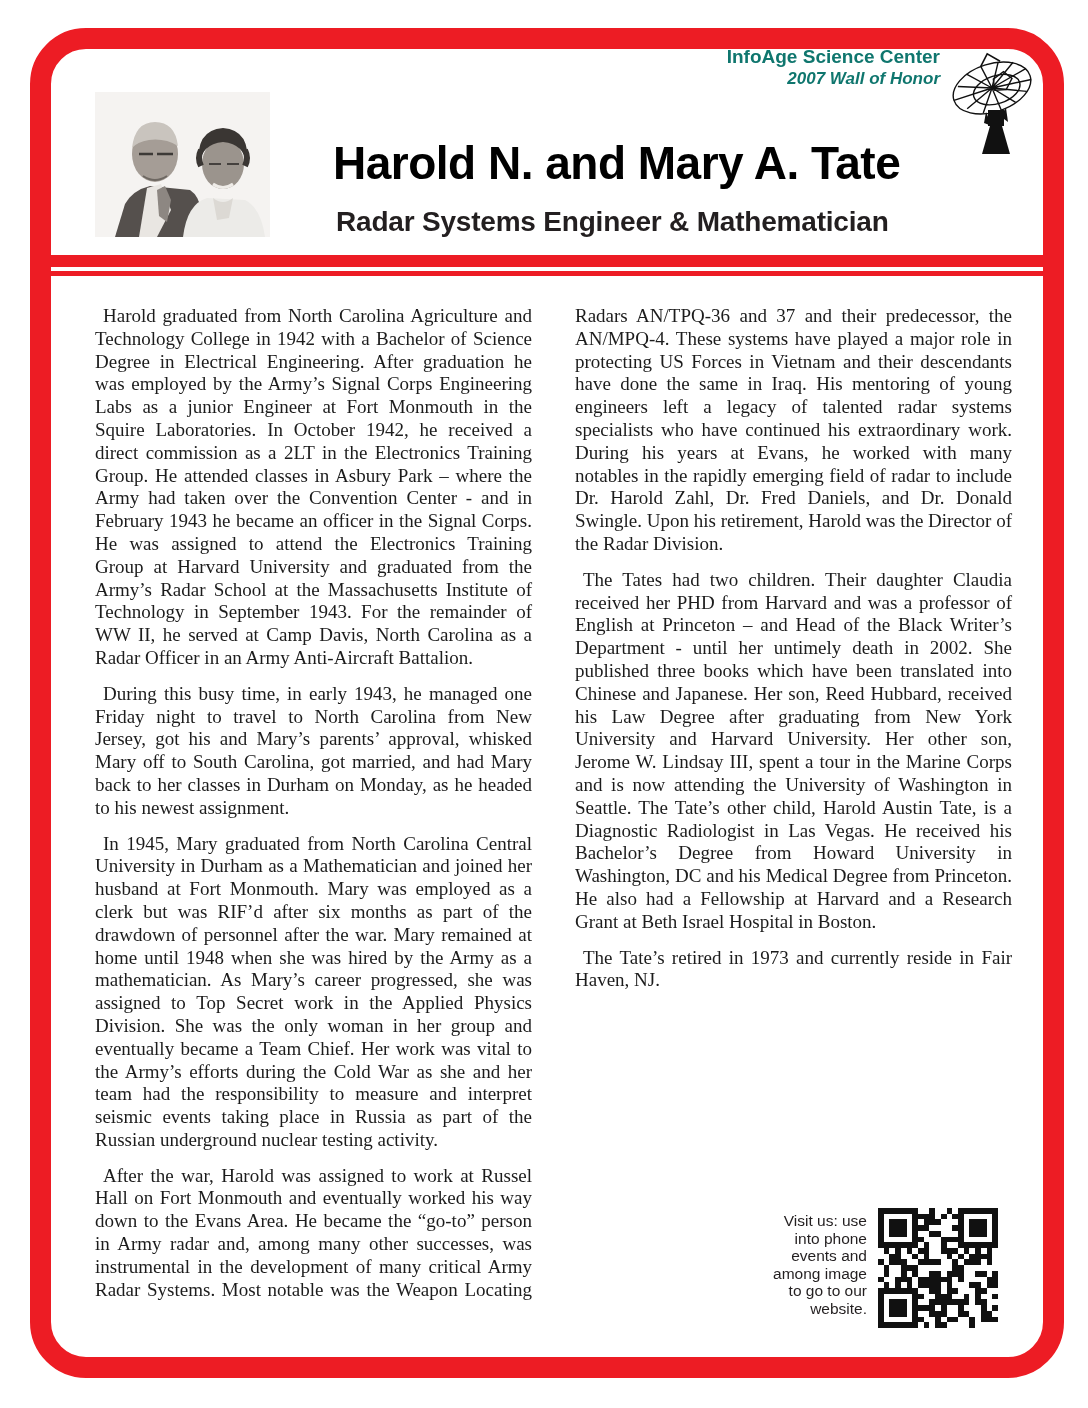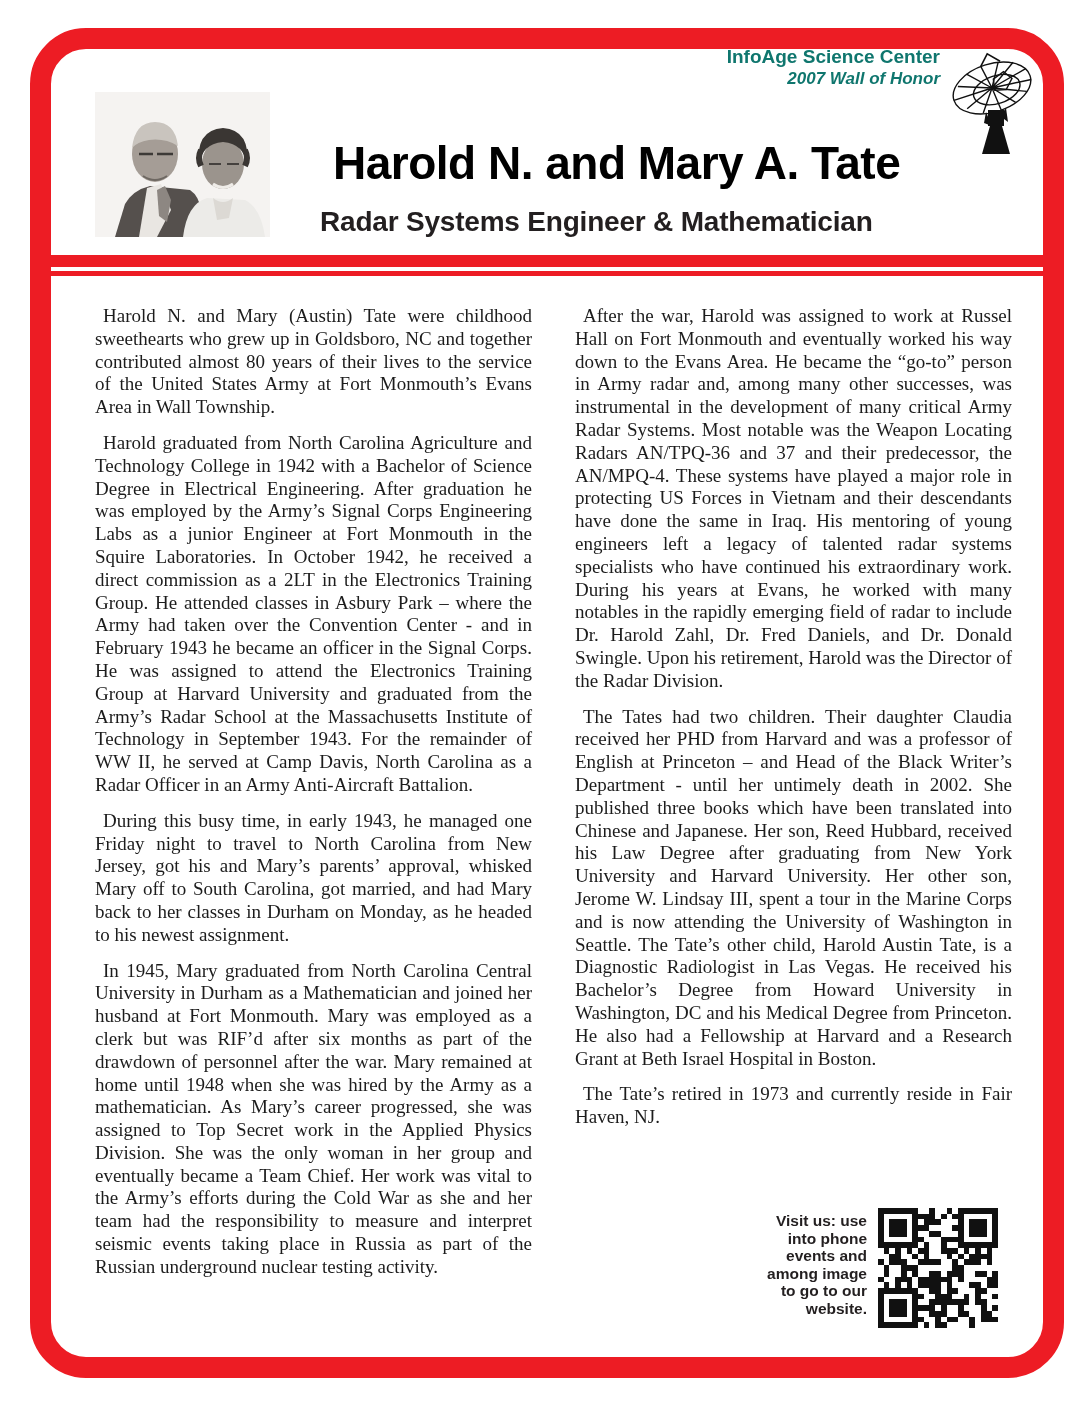--- a/index.html
+++ b/index.html
@@ -27,38 +27,38 @@
     position:absolute;left:95px;top:92px;width:175px;height:145px;
     background:#f4f2f0;overflow:hidden;
   }
 
   .title{
     position:absolute;left:317px;top:120px;margin:16px;
     font-size:46px;font-weight:800;color:#000000;letter-spacing:-0.5px;
     white-space:nowrap;
   }
   .subtitle{
-    position:absolute;left:320px;top:206px;margin:0;
+    position:absolute;left:336px;top:206px;margin:0;
     font-size:28px;font-weight:700;color:#231F20;letter-spacing:-0.2px;
     white-space:nowrap;
   }
 
   
   .columns{
     position:absolute;left:95px;top:305px;width:917px;height:1005px;
     column-count:2;column-gap:43px;column-fill:auto;
     font-family:"Liberation Serif",serif;font-size:19px;line-height:22.8px;
     color:#1c1c1c;text-align:justify;hyphens:auto;-webkit-hyphens:auto;
   }
   .columns p{margin:0 0 13px 0;text-indent:8px;}
 
   
   .qr-caption{
     position:absolute;left:733px;top:1212px;width:134px;
-    text-align:right;font-size:15.5px;font-weight:700;line-height:17.5px;color:#231F20;
+    text-align:right;font-size:15.5px;font-weight:400;line-height:17.5px;color:#231F20;
   }
   .qr{
     position:absolute;left:878px;top:1208px;width:120px;height:120px;
     display:grid;grid-template-columns:repeat(21,1fr);grid-template-rows:repeat(21,1fr);
     background:#ffffff;
   }
   .qr .qm{background:#ffffff;}
   .qr .qm.on{background:#111111;}
 </style>
 </head>
@@ -106,21 +106,20 @@
     <path d="M104 74 Q100 38 128 36 Q156 38 152 74 Q150 52 128 50 Q106 52 104 74 Z" fill="#3a3633"></path>
     <path d="M106 74 q-4 -8 0 -16 M150 74 q4 -8 0 -16" stroke="#3a3633" stroke-width="6" fill="none"></path>
     <path d="M114 72 h12 m6 0 h12" stroke="#45413e" stroke-width="2.2" fill="none"></path>
     <path d="M118 92 q10 7 20 0" stroke="#efece8" stroke-width="3" fill="none"></path>
   </svg>
 
   <h1 class="title">Harold N. and Mary A. Tate</h1>
   <h2 class="subtitle">Radar Systems Engineer &amp; Mathematician</h2>
 
   <main class="columns">
-    <p>Harold N. and Mary (Austin) Tate were childhood sweethearts who grew up in Goldsboro, NC and together contributed almost 80 years of their lives to the service of the United States Army at Fort Monmouth’s Evans Area in Wall Township.</p>
     <p>Harold graduated from North Carolina Agriculture and Technology College in 1942 with a Bachelor of Science Degree in Electrical Engineering. After graduation he was employed by the Army’s Signal Corps Engineering Labs as a junior Engineer at Fort Monmouth in the Squire Laboratories. In October 1942, he received a direct commission as a 2LT in the Electronics Training Group. He attended classes in Asbury Park – where the Army had taken over the Convention Center - and in February 1943 he became an officer in the Signal Corps. He was assigned to attend the Electronics Training Group at Harvard University and graduated from the Army’s Radar School at the Massachusetts Institute of Technology in September 1943. For the remainder of WW II, he served at Camp Davis, North Carolina as a Radar Officer in an Army Anti-Aircraft Battalion.</p>
     <p>During this busy time, in early 1943, he managed one Friday night to travel to North Carolina from New Jersey, got his and Mary’s parents’ approval, whisked Mary off to South Carolina, got married, and had Mary back to her classes in Durham on Monday, as he headed to his newest assignment.</p>
     <p>In 1945, Mary graduated from North Carolina Central University in Durham as a Mathematician and joined her husband at Fort Monmouth. Mary was employed as a clerk but was RIF’d after six months as part of the drawdown of personnel after the war. Mary remained at home until 1948 when she was hired by the Army as a mathematician. As Mary’s career progressed, she was assigned to Top Secret work in the Applied Physics Division. She was the only woman in her group and eventually became a Team Chief. Her work was vital to the Army’s efforts during the Cold War as she and her team had the responsibility to measure and interpret seismic events taking place in Russia as part of the Russian underground nuclear testing activity.</p>
     <p>After the war, Harold was assigned to work at Russel Hall on Fort Monmouth and eventually worked his way down to the Evans Area. He became the “go-to” person in Army radar and, among many other successes, was instrumental in the development of many critical Army Radar Systems. Most notable was the Weapon Locating Radars AN/TPQ-36 and 37 and their predecessor, the AN/MPQ-4. These systems have played a major role in protecting US Forces in Vietnam and their descendants have done the same in Iraq. His mentoring of young engineers left a legacy of talented radar systems specialists who have continued his extraordinary work. During his years at Evans, he worked with many notables in the rapidly emerging field of radar to include Dr. Harold Zahl, Dr. Fred Daniels, and Dr. Donald Swingle. Upon his retirement, Harold was the Director of the Radar Division.</p>
     <p>The Tates had two children. Their daughter Claudia received her PHD from Harvard and was a professor of English at Princeton – and Head of the Black Writer’s Department - until her untimely death in 2002. She published three books which have been translated into Chinese and Japanese. Her son, Reed Hubbard, received his Law Degree after graduating from New York University and Harvard University. Her other son, Jerome W. Lindsay III, spent a tour in the Marine Corps and is now attending the University of Washington in Seattle. The Tate’s other child, Harold Austin Tate, is a Diagnostic Radiologist in Las Vegas. He received his Bachelor’s Degree from Howard University in Washington, DC and his Medical Degree from Princeton. He also had a Fellowship at Harvard and a Research Grant at Beth Israel Hospital in Boston.</p>
     <p>The Tate’s retired in 1973 and currently reside in Fair Haven, NJ.</p>
   </main>
 
   <div class="qr-caption">
     <div>Visit us: use</div>

